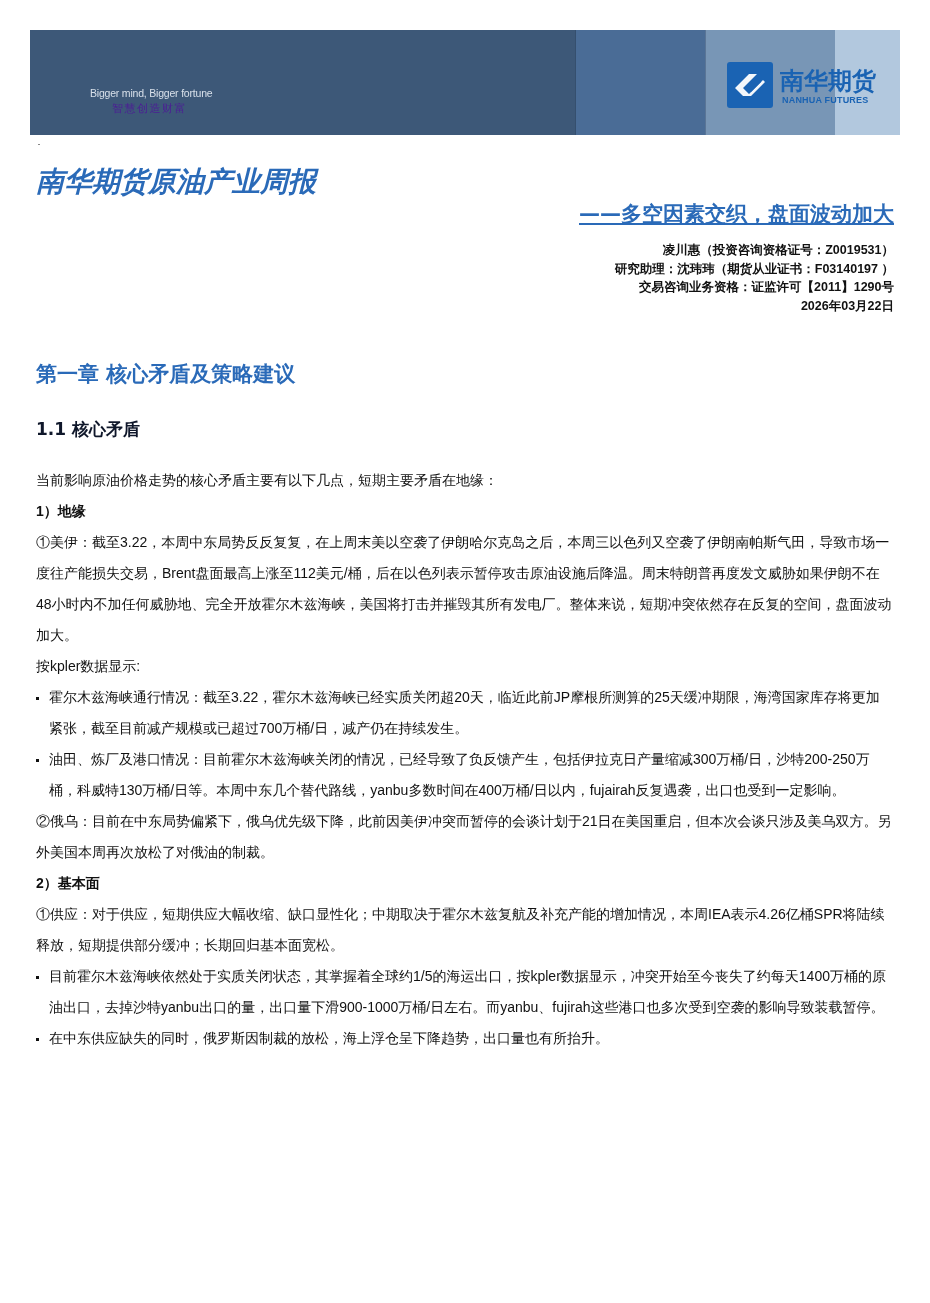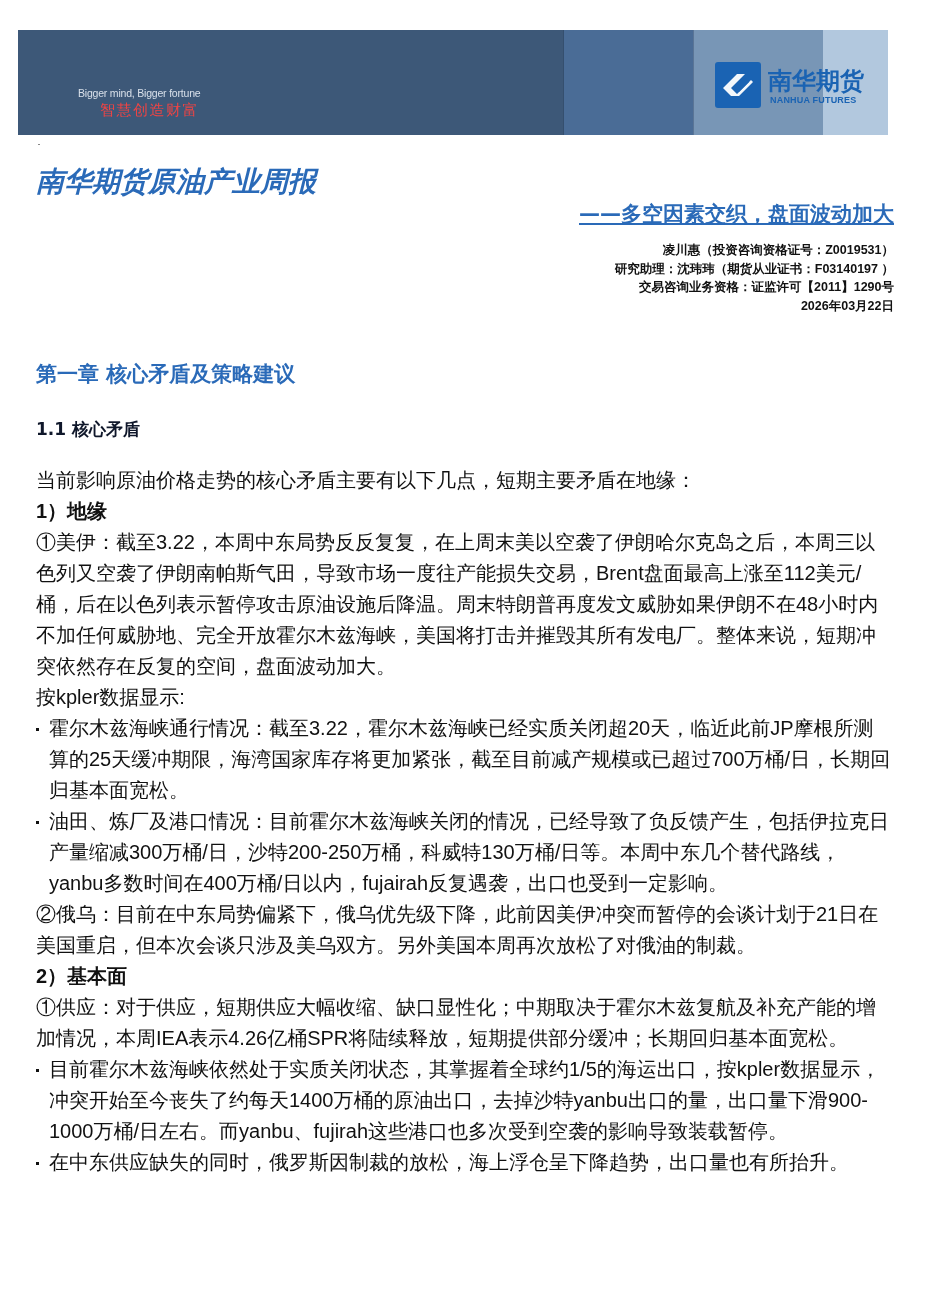--- a/index.html
+++ b/index.html
@@ -1,36 +1,36 @@
 <!DOCTYPE html>
 <html><head>
 <meta charset="utf-8">
 <style>
   html, body { margin: 0; padding: 0; background: #ffffff; }
   body { width: 930px; height: 1303px; position: relative; overflow: hidden;
          font-family: "DejaVu Sans", "Liberation Sans", sans-serif; color: #000; }
-  .banner { position: absolute; left: 18px; top: 30px; width: 870px; height: 105px; }
+  .banner { position: absolute; left: 30px; top: 30px; width: 870px; height: 105px; }
   .banner .seg1 { position: absolute; left: 0; top: 0; width: 545px; height: 105px; background: #3d5878; }
   .banner .seg2 { position: absolute; left: 545px; top: 0; width: 130px; height: 105px; background: #4a6c96; border-left: 1px solid #354f6e; }
   .banner .seg3 { position: absolute; left: 675px; top: 0; width: 130px; height: 105px; background: #7896b6; border-left: 1px solid #5a7596; }
   .banner .seg4 { position: absolute; left: 805px; top: 0; width: 65px; height: 105px; background: #b2c8de; }
   .slogan-en { position: absolute; left: 60px; top: 57px; font-family: "Liberation Sans", sans-serif; font-size: 10.5px; color: #d8e0ea; letter-spacing: -0.2px; }
-  .slogan-zh { position: absolute; left: 82px; top: 71px; font-size: 15px; color: #ef4444; letter-spacing: 1.5px; }
+  .slogan-zh { position: absolute; left: 82px; top: 71px; font-size: 11px; color: #4c1d95; letter-spacing: 1.5px; }
   .logo-mark { position: absolute; left: 697px; top: 32px; width: 46px; height: 46px; background: #1a63b3; border-radius: 3px; }
   .logo-mark svg { display: block; }
   .logo-zh { position: absolute; left: 750px; top: 35px; font-size: 24px; font-weight: bold; color: #1a63b3; letter-spacing: 0px; }
   .logo-en { position: absolute; left: 752px; top: 65px; font-family: "Liberation Sans", sans-serif; font-size: 9px; font-weight: bold; color: #1a63b3; letter-spacing: 0.2px; }
   .dot-mark { position: absolute; left: 38px; top: 144px; width: 2px; height: 1px; background: #888; }
   .title { position: absolute; left: 36px; top: 163px; font-size: 28px; font-weight: bold; color: #2a6ab8; letter-spacing: 0px; font-style: italic; }
   .subtitle { position: absolute; right: 36px; top: 200px; font-size: 21px; font-weight: bold; color: #2a6ab8; text-decoration: underline; }
   .meta { position: absolute; right: 36px; top: 241px; text-align: right; font-family: "Liberation Sans", sans-serif; font-size: 12.5px; font-weight: bold; line-height: 18.5px; color: #111; }
   .meta div { white-space: nowrap; }
   .h1 { position: absolute; left: 36px; top: 360px; font-size: 21px; font-weight: bold; color: #2a6ab8; }
   .h2 { position: absolute; left: 36px; top: 418px; font-size: 17px; font-weight: bold; color: #0f172a; }
-  .body { position: absolute; left: 36px; top: 465px; width: 856px; font-family: "Liberation Sans", sans-serif; font-size: 20px; line-height: 31px; color: #111; }
+  .body { position: absolute; left: 36px; top: 465px; width: 856px; font-family: "Liberation Sans", sans-serif; font-size: 14px; line-height: 31px; color: #111; }
   .body p { margin: 0; }
   .body .bold { font-weight: bold; }
   .body .bullet { position: relative; padding-left: 13px; }
   .body .bullet::before { content: ""; position: absolute; left: 0; top: 15px; width: 3px; height: 3px; background: #111; }
 </style>
 </head>
 <body>
 
 <div class="banner">
   <div class="seg1"></div>
@@ -62,20 +62,20 @@
 </div>
 
 <div class="h1">第一章 核心矛盾及策略建议</div>
 <div class="h2">1.1 核心矛盾</div>
 
 <div class="body">
   <p>当前影响原油价格走势的核心矛盾主要有以下几点，短期主要矛盾在地缘：</p>
   <p class="bold">1）地缘</p>
   <p>①美伊：截至3.22，本周中东局势反反复复，在上周末美以空袭了伊朗哈尔克岛之后，本周三以色列又空袭了伊朗南帕斯气田，导致市场一度往产能损失交易，Brent盘面最高上涨至112美元/桶，后在以色列表示暂停攻击原油设施后降温。周末特朗普再度发文威胁如果伊朗不在48小时内不加任何威胁地、完全开放霍尔木兹海峡，美国将打击并摧毁其所有发电厂。整体来说，短期冲突依然存在反复的空间，盘面波动加大。</p>
   <p>按kpler数据显示:</p>
-  <p class="bullet">霍尔木兹海峡通行情况：截至3.22，霍尔木兹海峡已经实质关闭超20天，临近此前JP摩根所测算的25天缓冲期限，海湾国家库存将更加紧张，截至目前减产规模或已超过700万桶/日，长期回归基本面宽松。</p>
+  <p class="bullet">霍尔木兹海峡通行情况：截至3.22，霍尔木兹海峡已经实质关闭超20天，临近此前JP摩根所测算的25天缓冲期限，海湾国家库存将更加紧张，截至目前减产规模或已超过700万桶/日，减产仍在持续发生。</p>
   <p class="bullet">油田、炼厂及港口情况：目前霍尔木兹海峡关闭的情况，已经导致了负反馈产生，包括伊拉克日产量缩减300万桶/日，沙特200-250万桶，科威特130万桶/日等。本周中东几个替代路线，yanbu多数时间在400万桶/日以内，fujairah反复遇袭，出口也受到一定影响。</p>
   <p>②俄乌：目前在中东局势偏紧下，俄乌优先级下降，此前因美伊冲突而暂停的会谈计划于21日在美国重启，但本次会谈只涉及美乌双方。另外美国本周再次放松了对俄油的制裁。</p>
   <p class="bold">2）基本面</p>
   <p>①供应：对于供应，短期供应大幅收缩、缺口显性化；中期取决于霍尔木兹复航及补充产能的增加情况，本周IEA表示4.26亿桶SPR将陆续释放，短期提供部分缓冲；长期回归基本面宽松。</p>
   <p class="bullet">目前霍尔木兹海峡依然处于实质关闭状态，其掌握着全球约1/5的海运出口，按kpler数据显示，冲突开始至今丧失了约每天1400万桶的原油出口，去掉沙特yanbu出口的量，出口量下滑900-1000万桶/日左右。而yanbu、fujirah这些港口也多次受到空袭的影响导致装载暂停。</p>
   <p class="bullet">在中东供应缺失的同时，俄罗斯因制裁的放松，海上浮仓呈下降趋势，出口量也有所抬升。</p>
 </div>
 
 </body></html>

